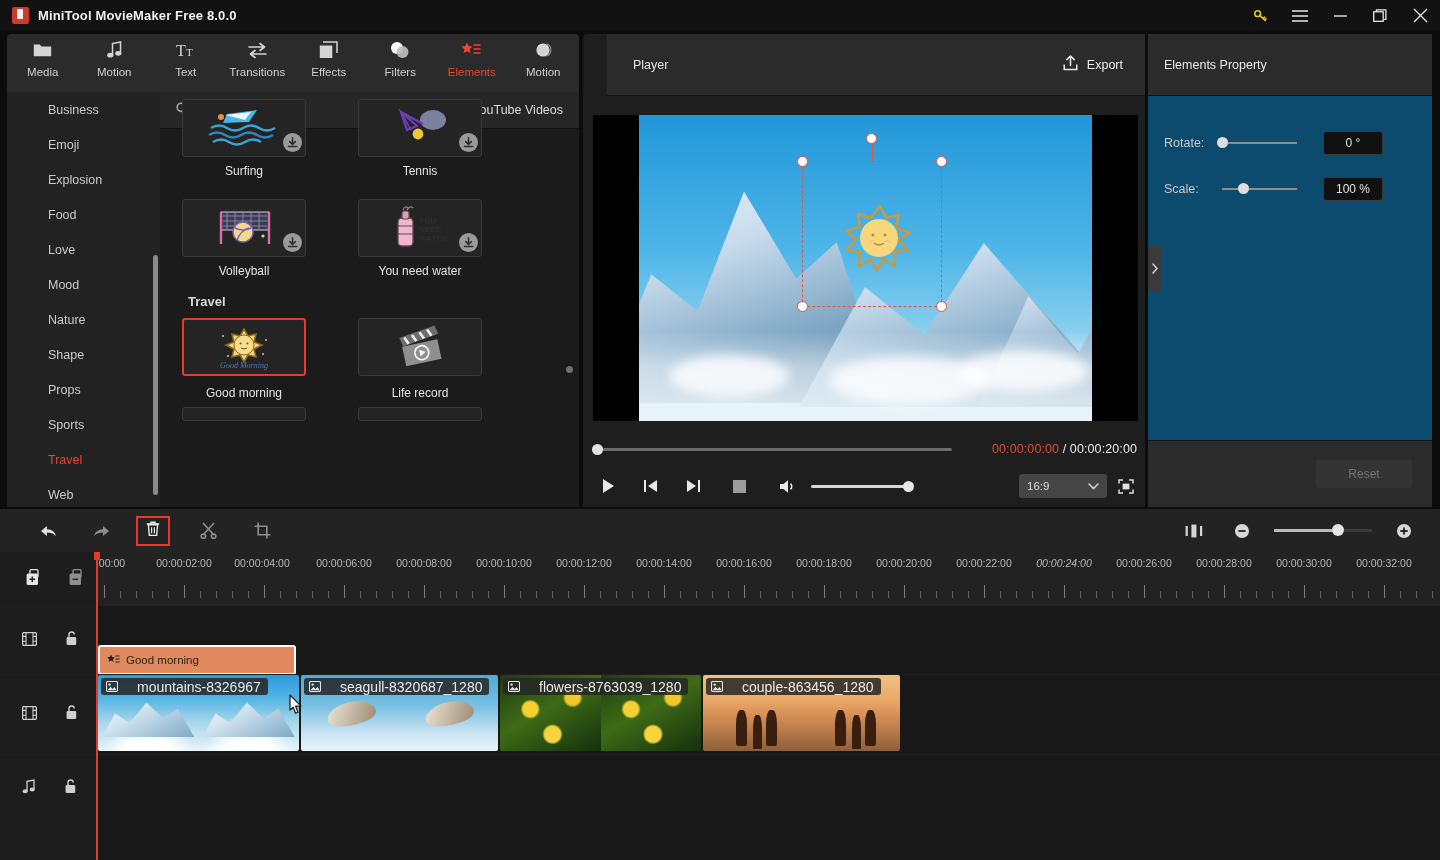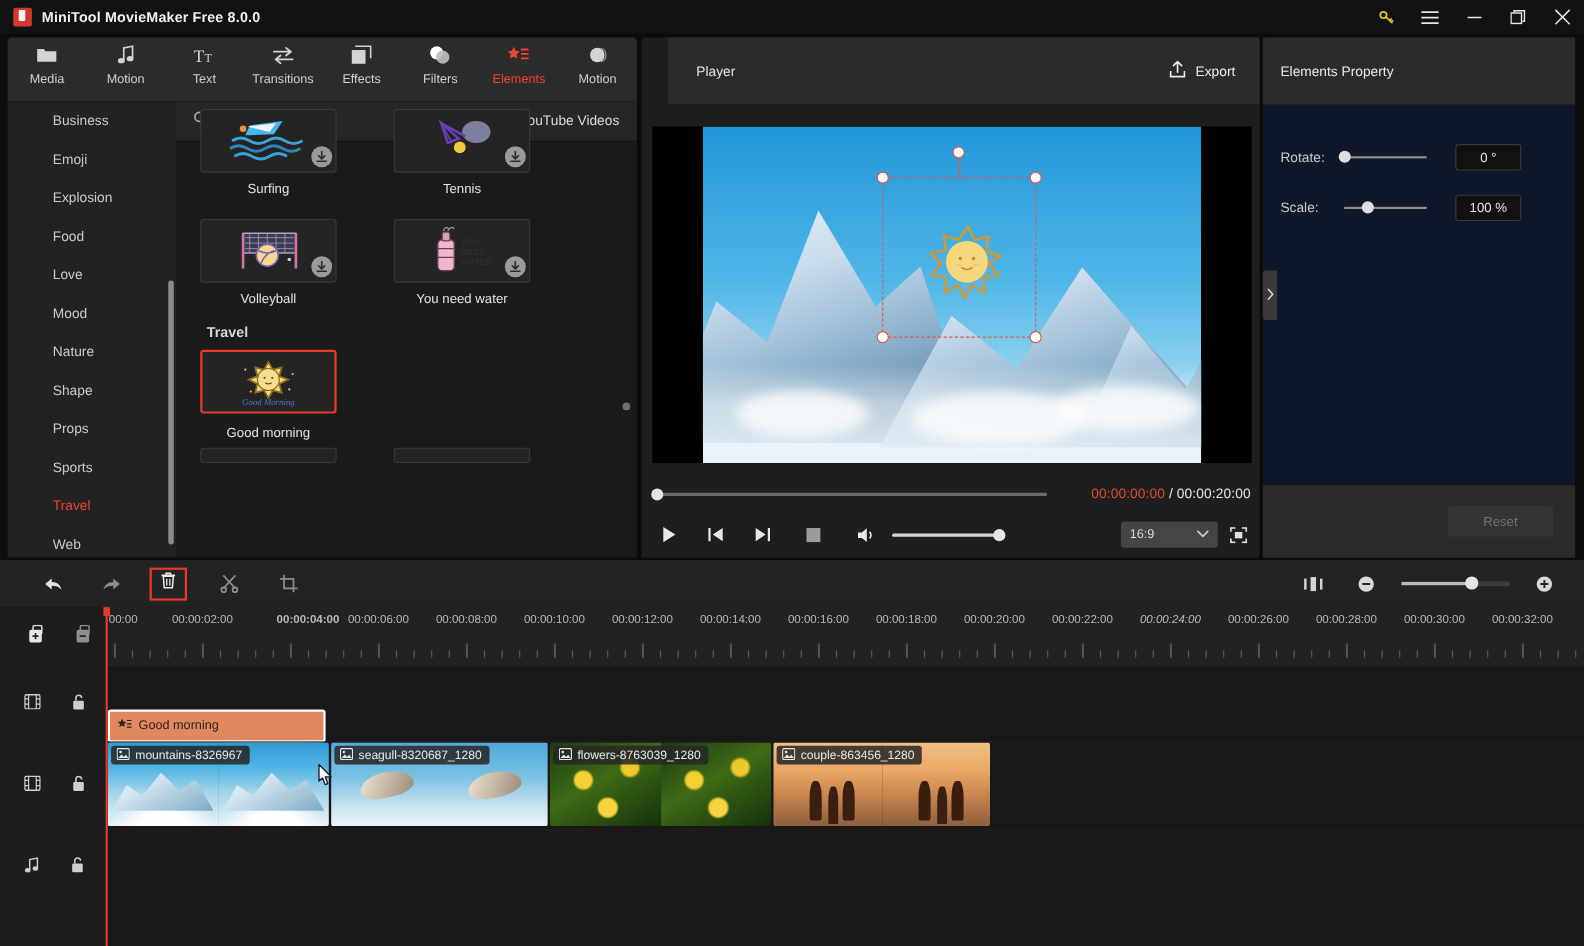--- a/index.html
+++ b/index.html
@@ -152,21 +152,21 @@
   #ratio-select {
     margin-left: auto; width: 88px; height: 24px; background: #454545; border-radius: 3px;
     display: flex; align-items: center; justify-content: space-between; padding: 0 8px;
     font-size: 11.5px; color: #dcdcdc;
   }
   #fullscreen-btn { width: 38px; height: 30px; display: flex; align-items: center; justify-content: center; }
 
   
   #proppanel {
     position: absolute; left: 1148px; top: 34px; width: 284px; height: 473px;
-    background: #0f172a; border-radius: 4px 4px 0 0;
+    background: #0c4a6e; border-radius: 4px 4px 0 0;
   }
   #prop-head { height: 62px; display: flex; align-items: center; background: #2b2b2b; border-bottom: 1px solid #141414; }
   #prop-title { margin-left: 16px; font-size: 12.5px; color: #e8e8e8; }
   #prop-body { padding: 24px 0 0 0; }
   .prop-row { display: flex; align-items: center; height: 46px; }
   .prop-label { width: 72px; padding-left: 16px; font-size: 12.5px; color: #c9c9c9; }
   .flip-btn { width: 26px; height: 22px; background: #3d3d3d; border-radius: 3px; display: flex; align-items: center; justify-content: center; margin-right: 11px; }
   .slider-track { position: relative; width: 75px; height: 2px; background: #8e8e8e; margin-left: 2px; }
   .slider-knob { position: absolute; top: -5px; width: 11px; height: 11px; border-radius: 50%; background: #dedede; }
   .val-box {
@@ -228,22 +228,22 @@
     position: absolute; left: 2px; top: 39px; width: 198px; height: 30px;
     background: #e0885f; border: 2px solid #ffffff; border-radius: 3px;
     display: flex; align-items: center; overflow: hidden;
   }
   #elem-clip .clip-tag { display: flex; align-items: center; gap: 6px; margin-left: 7px; font-size: 11.5px; color: #2d2416; }
 
   .vclip { position: absolute; top: 0; height: 76px; overflow: hidden; border-radius: 2px; }
   .vclip .clip-label {
     position: absolute; left: 3px; top: 3px; height: 17px; padding: 0 7px 0 5px;
     background: rgba(38,38,38,.86); border-radius: 3px;
-    display: flex; align-items: center; gap: 5px;
-    font-size: 11px; color: #e9e9e9; white-space: nowrap; z-index: 3;
+    display: flex; align-items: center; gap: 19px;
+    font-size: 14px; color: #e9e9e9; white-space: nowrap; z-index: 3;
   }
   .vclip .frames { position: absolute; inset: 0; display: flex; }
   .vclip .frames > div { flex: 1; }
 
   .fr-mount { background:
       radial-gradient(circle at 50% 115%, rgba(255,255,255,.95) 0 26%, rgba(255,255,255,0) 48%),
       linear-gradient(#2f9ad8 0%, #52b4e4 30%, #a9d6ea 62%, #e8f3f8 100%); position: relative; }
   .fr-mount::after { content:""; position:absolute; left:4%; top:30%; width:92%; height:52%;
       background: linear-gradient(150deg,#ffffff 0%,#cfe2ee 40%,#7ea9c6 100%);
       clip-path: polygon(0% 100%, 14% 40%, 30% 64%, 48% 12%, 66% 52%, 82% 28%, 100% 100%); }
@@ -545,20 +545,34 @@
               <path d="M40 25q3 2 6 0" stroke="#6a521a" stroke-width="1" fill="none"></path>
               <circle cx="22" cy="13" r="1" fill="#e0c46a"></circle>
                 <circle cx="65" cy="17" r="1" fill="#e0c46a"></circle>
               <circle cx="27" cy="33" r="1" fill="#e0c46a"></circle>
                 <circle cx="62" cy="31" r="1" fill="#e0c46a"></circle>
               <text x="43" y="45" text-anchor="middle" font-family="Liberation Serif, serif" font-size="8" font-style="italic" fill="#4b78c9">Good Morning</text>
             </svg>
           </div>
           <div class="el-label">Good morning</div>
         </div>
+        <div class="el-card">
+          <div class="el-thumb">
+            <svg width="86" height="48" viewBox="0 0 86 48">
+              <g transform="rotate(-12 43 26)">
+                <rect x="26" y="20" width="36" height="20" fill="#8f8f8f"></rect>
+                <path d="M25 11 L62 6 L64 15 L27 20 Z" fill="#6e6e6e"></path>
+                <path d="M30 11.5l3 7M38 10.5l3 7M46 9.5l3 7M54 8.5l3 7" stroke="#f0f0f0" stroke-width="2.6"></path>
+                <circle cx="44" cy="30" r="7" fill="none" stroke="#f4f4f4" stroke-width="1.8"></circle>
+                <path d="M42 26.5 L48 30 L42 33.5 Z" fill="#f4f4f4"></path>
+              </g>
+            </svg>
+          </div>
+          <div class="el-label">Life record</div>
+        </div>
       </div>
 
       <div class="el-row" style="margin-top:7px;">
         <div class="el-card">
           <div class="el-thumb" style="height:14px;"></div>
         </div>
         <div class="el-card">
           <div class="el-thumb" style="height:14px;"></div>
         </div>
       </div>
@@ -826,21 +840,21 @@
               <rect x="1.6" y="6" width="9.6" height="8" rx="1.2" fill="#cfcfcf"></rect>
               <path d="M4 6V3.6a2.6 2.6 0 0 1 5.2 0" fill="none" stroke="#cfcfcf" stroke-width="1.4"></path>
             </svg>
         </span>
       </div>
     </div>
 
     <div id="ruler">
         <div class="rl-label" style="left: 16px;">00:00</div>
         <div class="rl-label" style="left: 88px;">00:00:02:00</div>
-        <div class="rl-label" style="left: 184px; font-weight: bold;">00:00:04:00</div>
+        <div class="rl-label" style="left: 166px;">00:00:04:00</div>
         <div class="rl-label" style="left: 248px;">00:00:06:00</div>
         <div class="rl-label" style="left: 328px;">00:00:08:00</div>
         <div class="rl-label" style="left: 408px;">00:00:10:00</div>
         <div class="rl-label" style="left: 488px;">00:00:12:00</div>
         <div class="rl-label" style="left: 568px;">00:00:14:00</div>
         <div class="rl-label" style="left: 648px;">00:00:16:00</div>
         <div class="rl-label" style="left: 728px;">00:00:18:00</div>
         <div class="rl-label" style="left: 808px;">00:00:20:00</div>
         <div class="rl-label" style="left: 888px;">00:00:22:00</div>
         <div class="rl-label" style="left: 968px; font-style: italic;">00:00:24:00</div>

